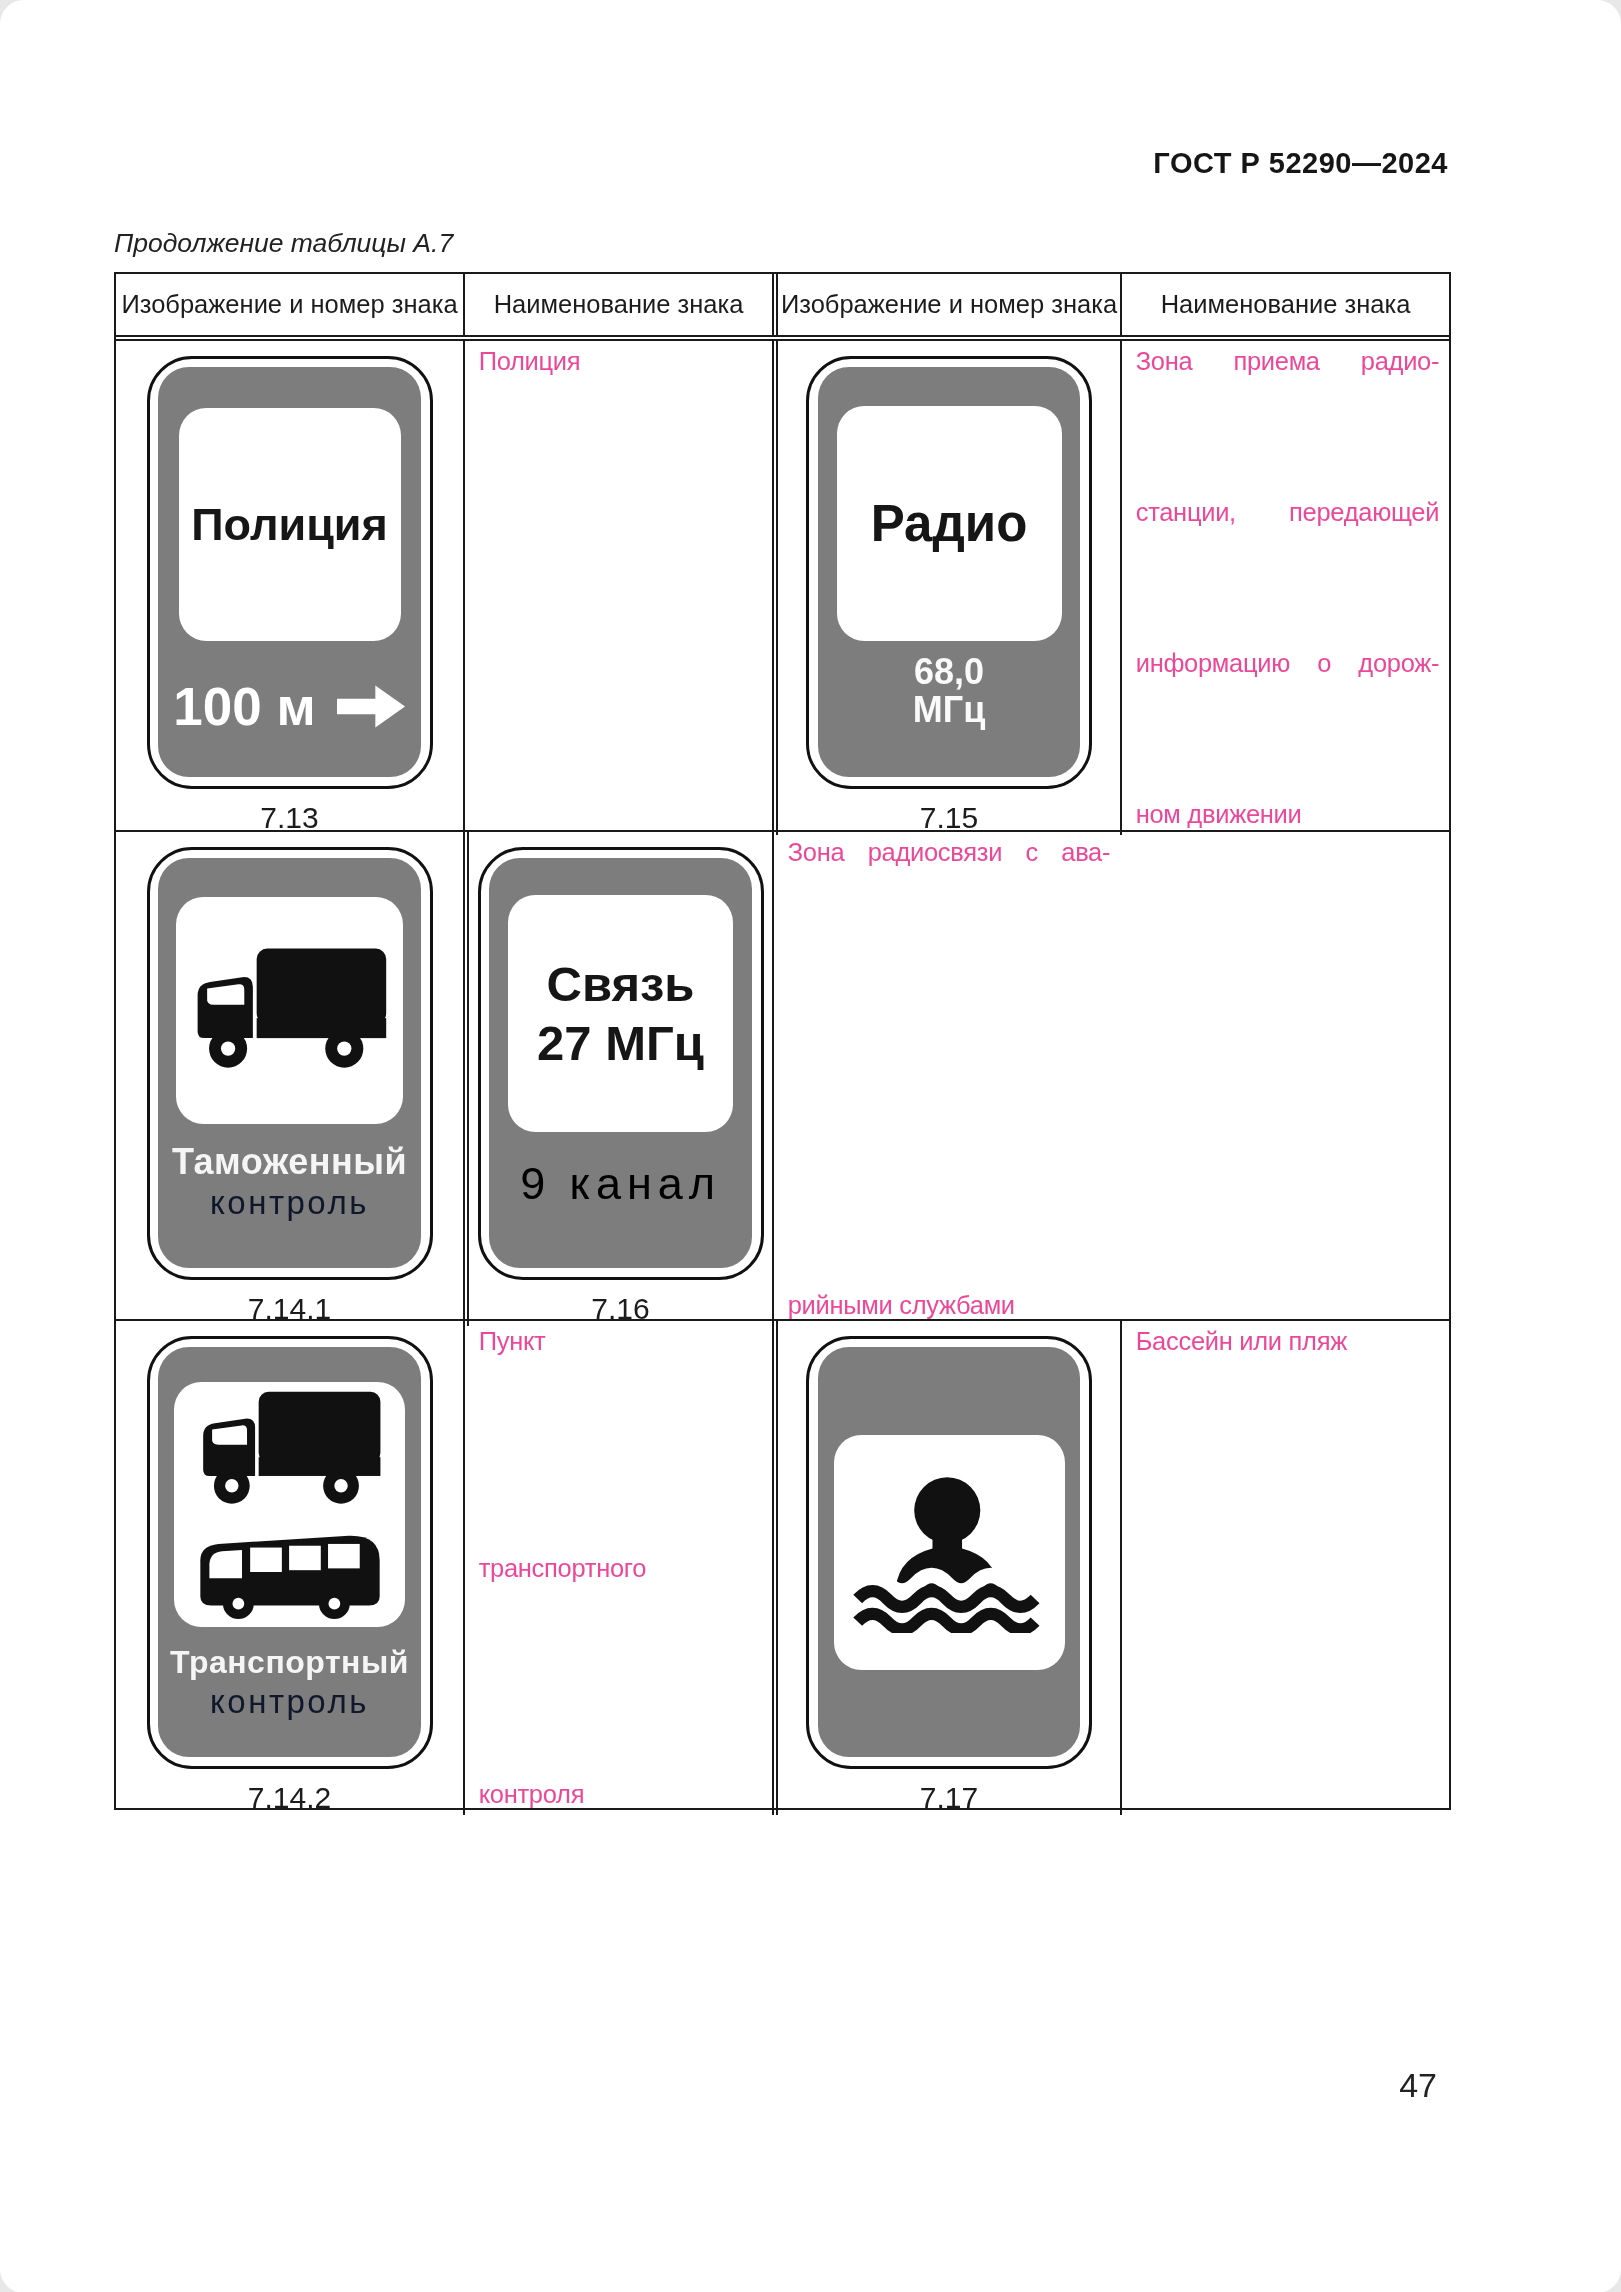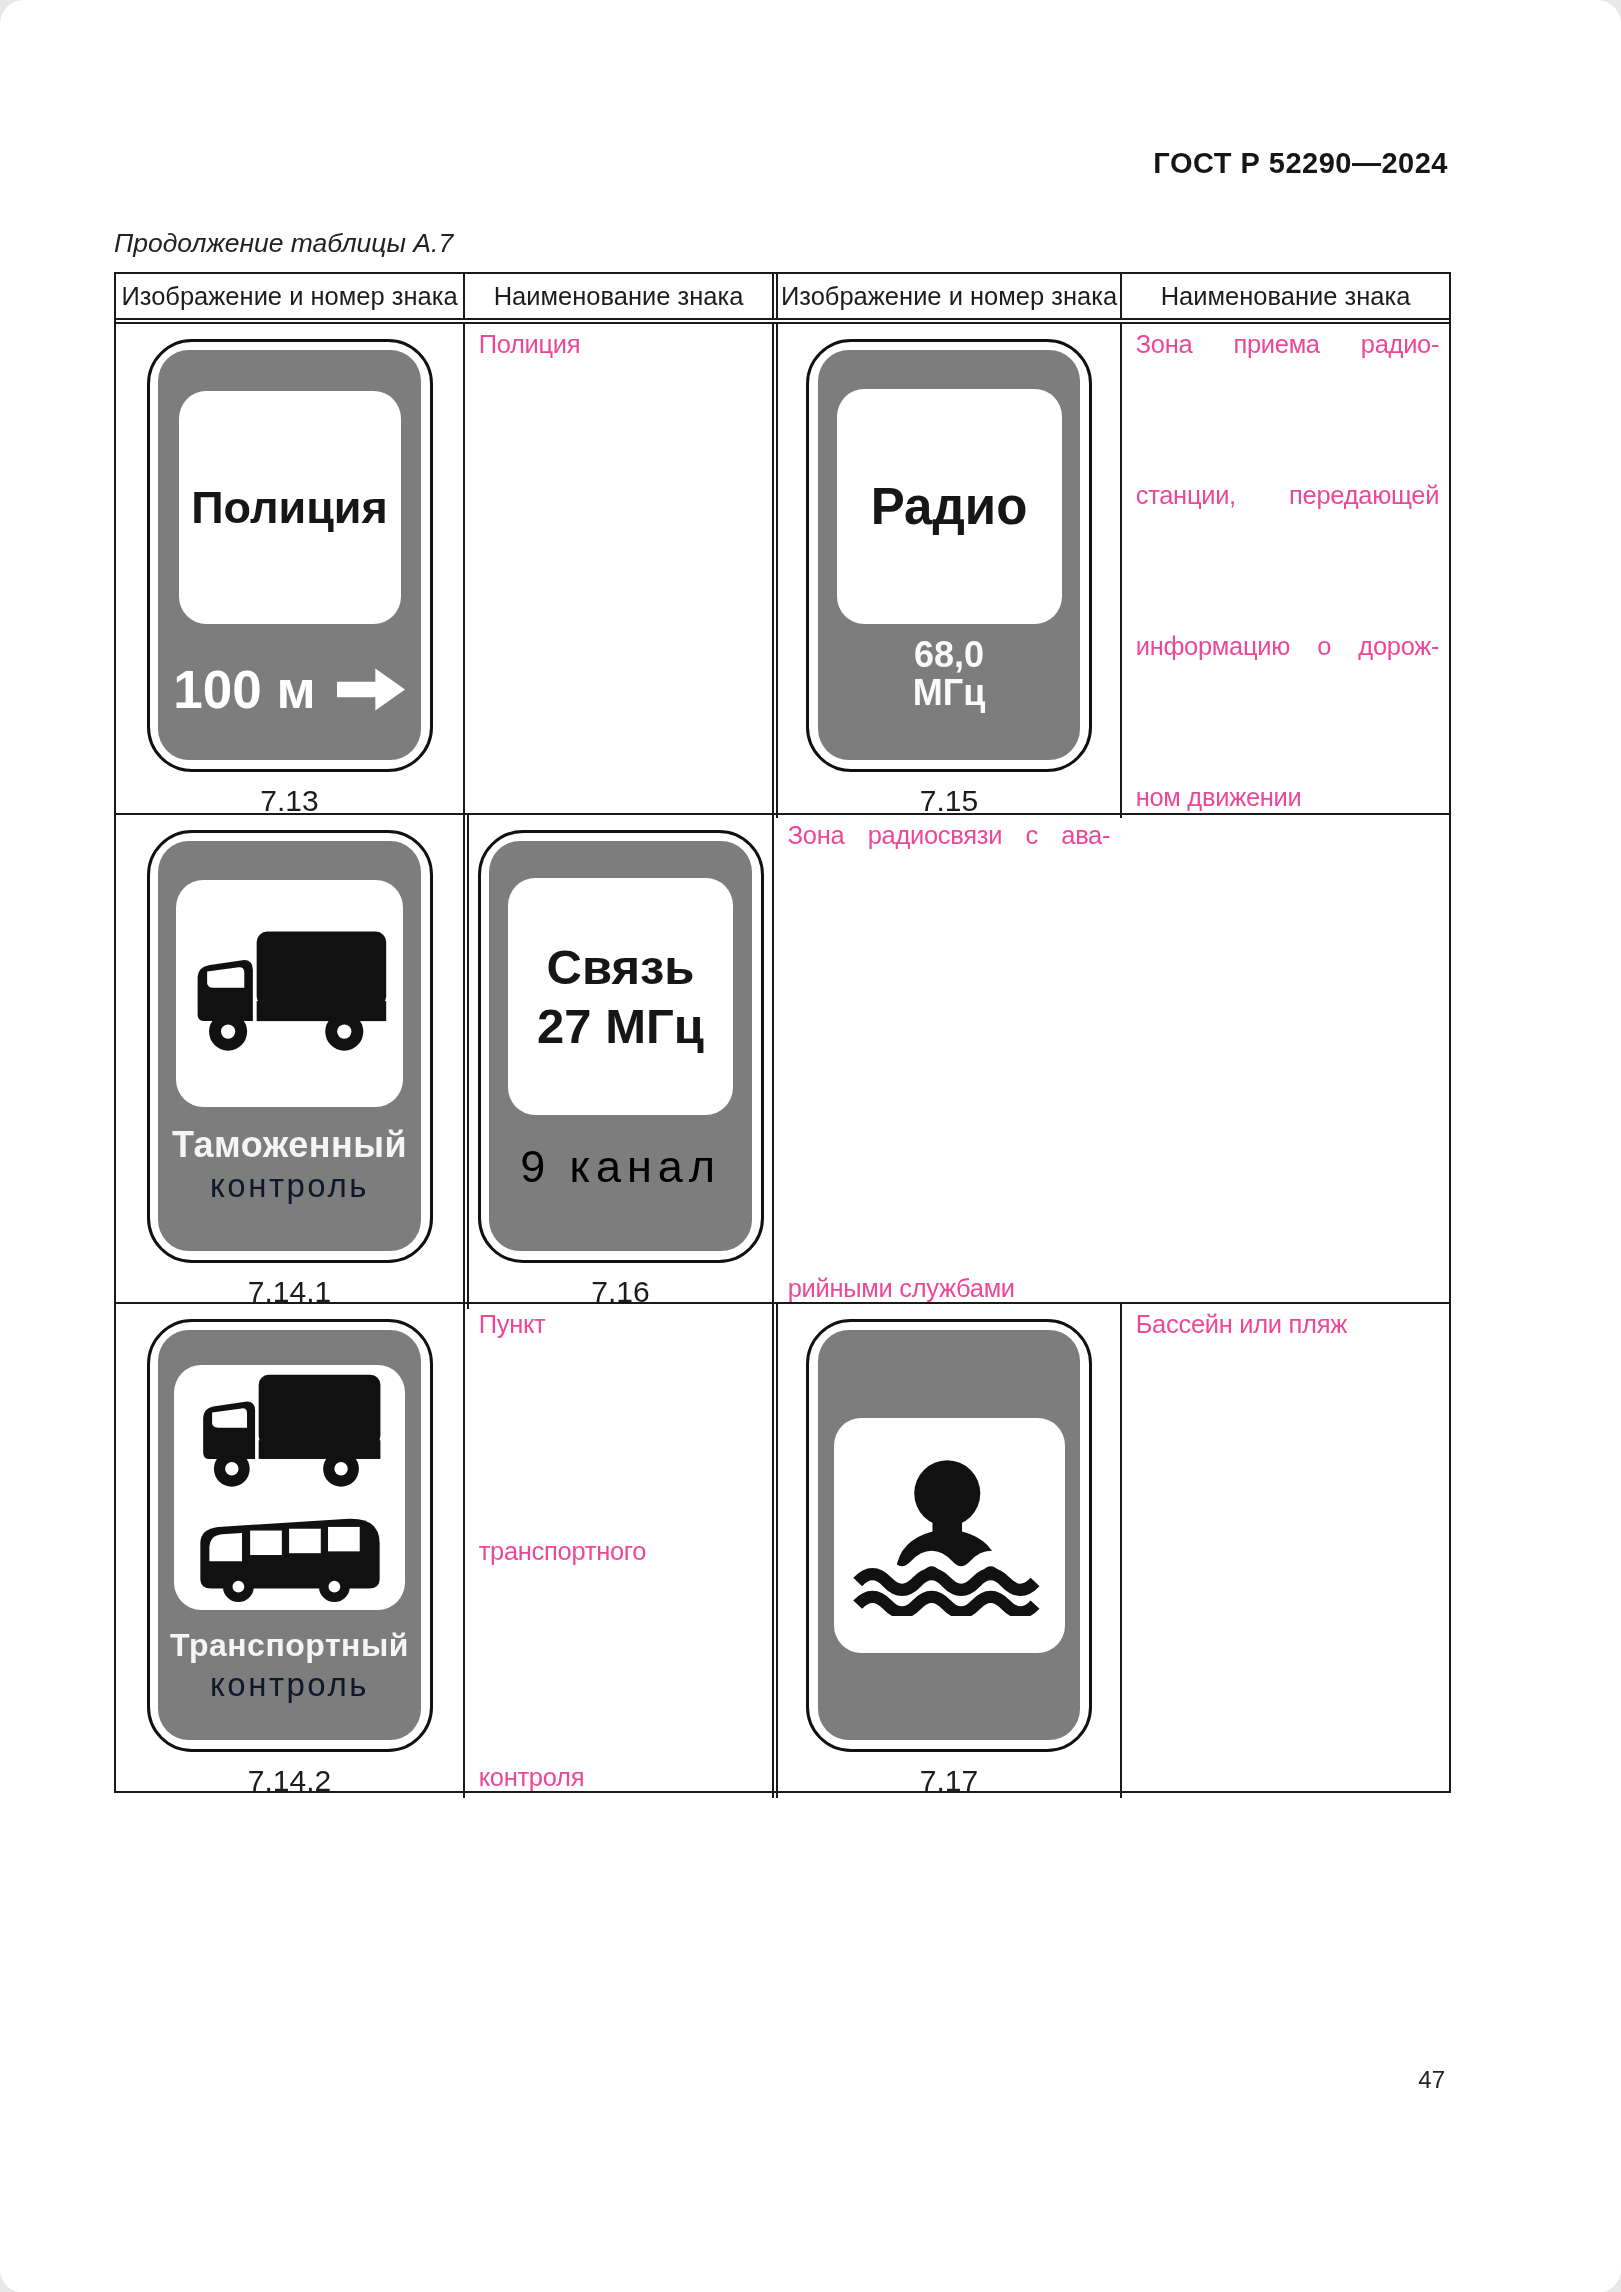--- a/index.html
+++ b/index.html
@@ -22,21 +22,21 @@
   .table-caption {
     position: absolute; top: 228px; left: 114px;
     font-style: italic; font-size: 26.5px; color: #222;
   }
   .gtable {
     position: absolute; left: 114px; top: 272px; width: 1337px;
     border: 2.9px solid #1a1a1a;
     background: #fff;
   }
   .thead, .trow { display: grid; grid-template-columns: 347px 309px 348px 1fr; }
-  .thead { height: 50px; border-bottom: 6.9px double #1a1a1a; }
+  .thead { height: 67px; border-bottom: 6.9px double #1a1a1a; }
   .trow { height: 489px; }
   .trow + .trow { border-top: 2px solid #1a1a1a; }
   .cell { min-width: 0; }
   .thead .cell, .trow .cell { border-left: 2px solid #1a1a1a; }
   .thead .cell:first-child, .trow .cell:first-child { border-left: none; }
   .thead .cell.sep, .trow .cell.sep { border-left: 6.9px double #1a1a1a; }
   .hcell {
     display: flex; align-items: center; justify-content: center;
     font-size: 25.5px; color: #1c1c1c;
   }
@@ -89,21 +89,21 @@
   .p716 { margin-top: 37px; width: 225px; height: 237px; }
   .p716 .t { font-size: 49px; font-weight: bold; line-height: 1.2; text-align: center; }
   .chan { margin-top: 25.5px; color: #000000; font-size: 45px; letter-spacing: 5.9px; }
   
   .p7142 { margin-top: 35px; width: 231px; height: 245px; gap: 13.7px; }
   .cap2 .c1 { font-size: 32px; }
   
   .center-v { justify-content: center; }
   .p717 { width: 231px; height: 235px; }
 
-  .page-number { position: absolute; top: 2066px; right: 176px; font-size: 24px; color: #222; }
+  .page-number { position: absolute; top: 2066px; right: 184px; font-size: 34px; color: #222; }
 </style>
 </head>
 <body>
 
 <div class="page">
 
   <div class="doc-header">ГОСТ Р 52290—2024</div>
   <div class="table-caption">Продолжение таблицы А.7</div>
 
   <div class="gtable">

